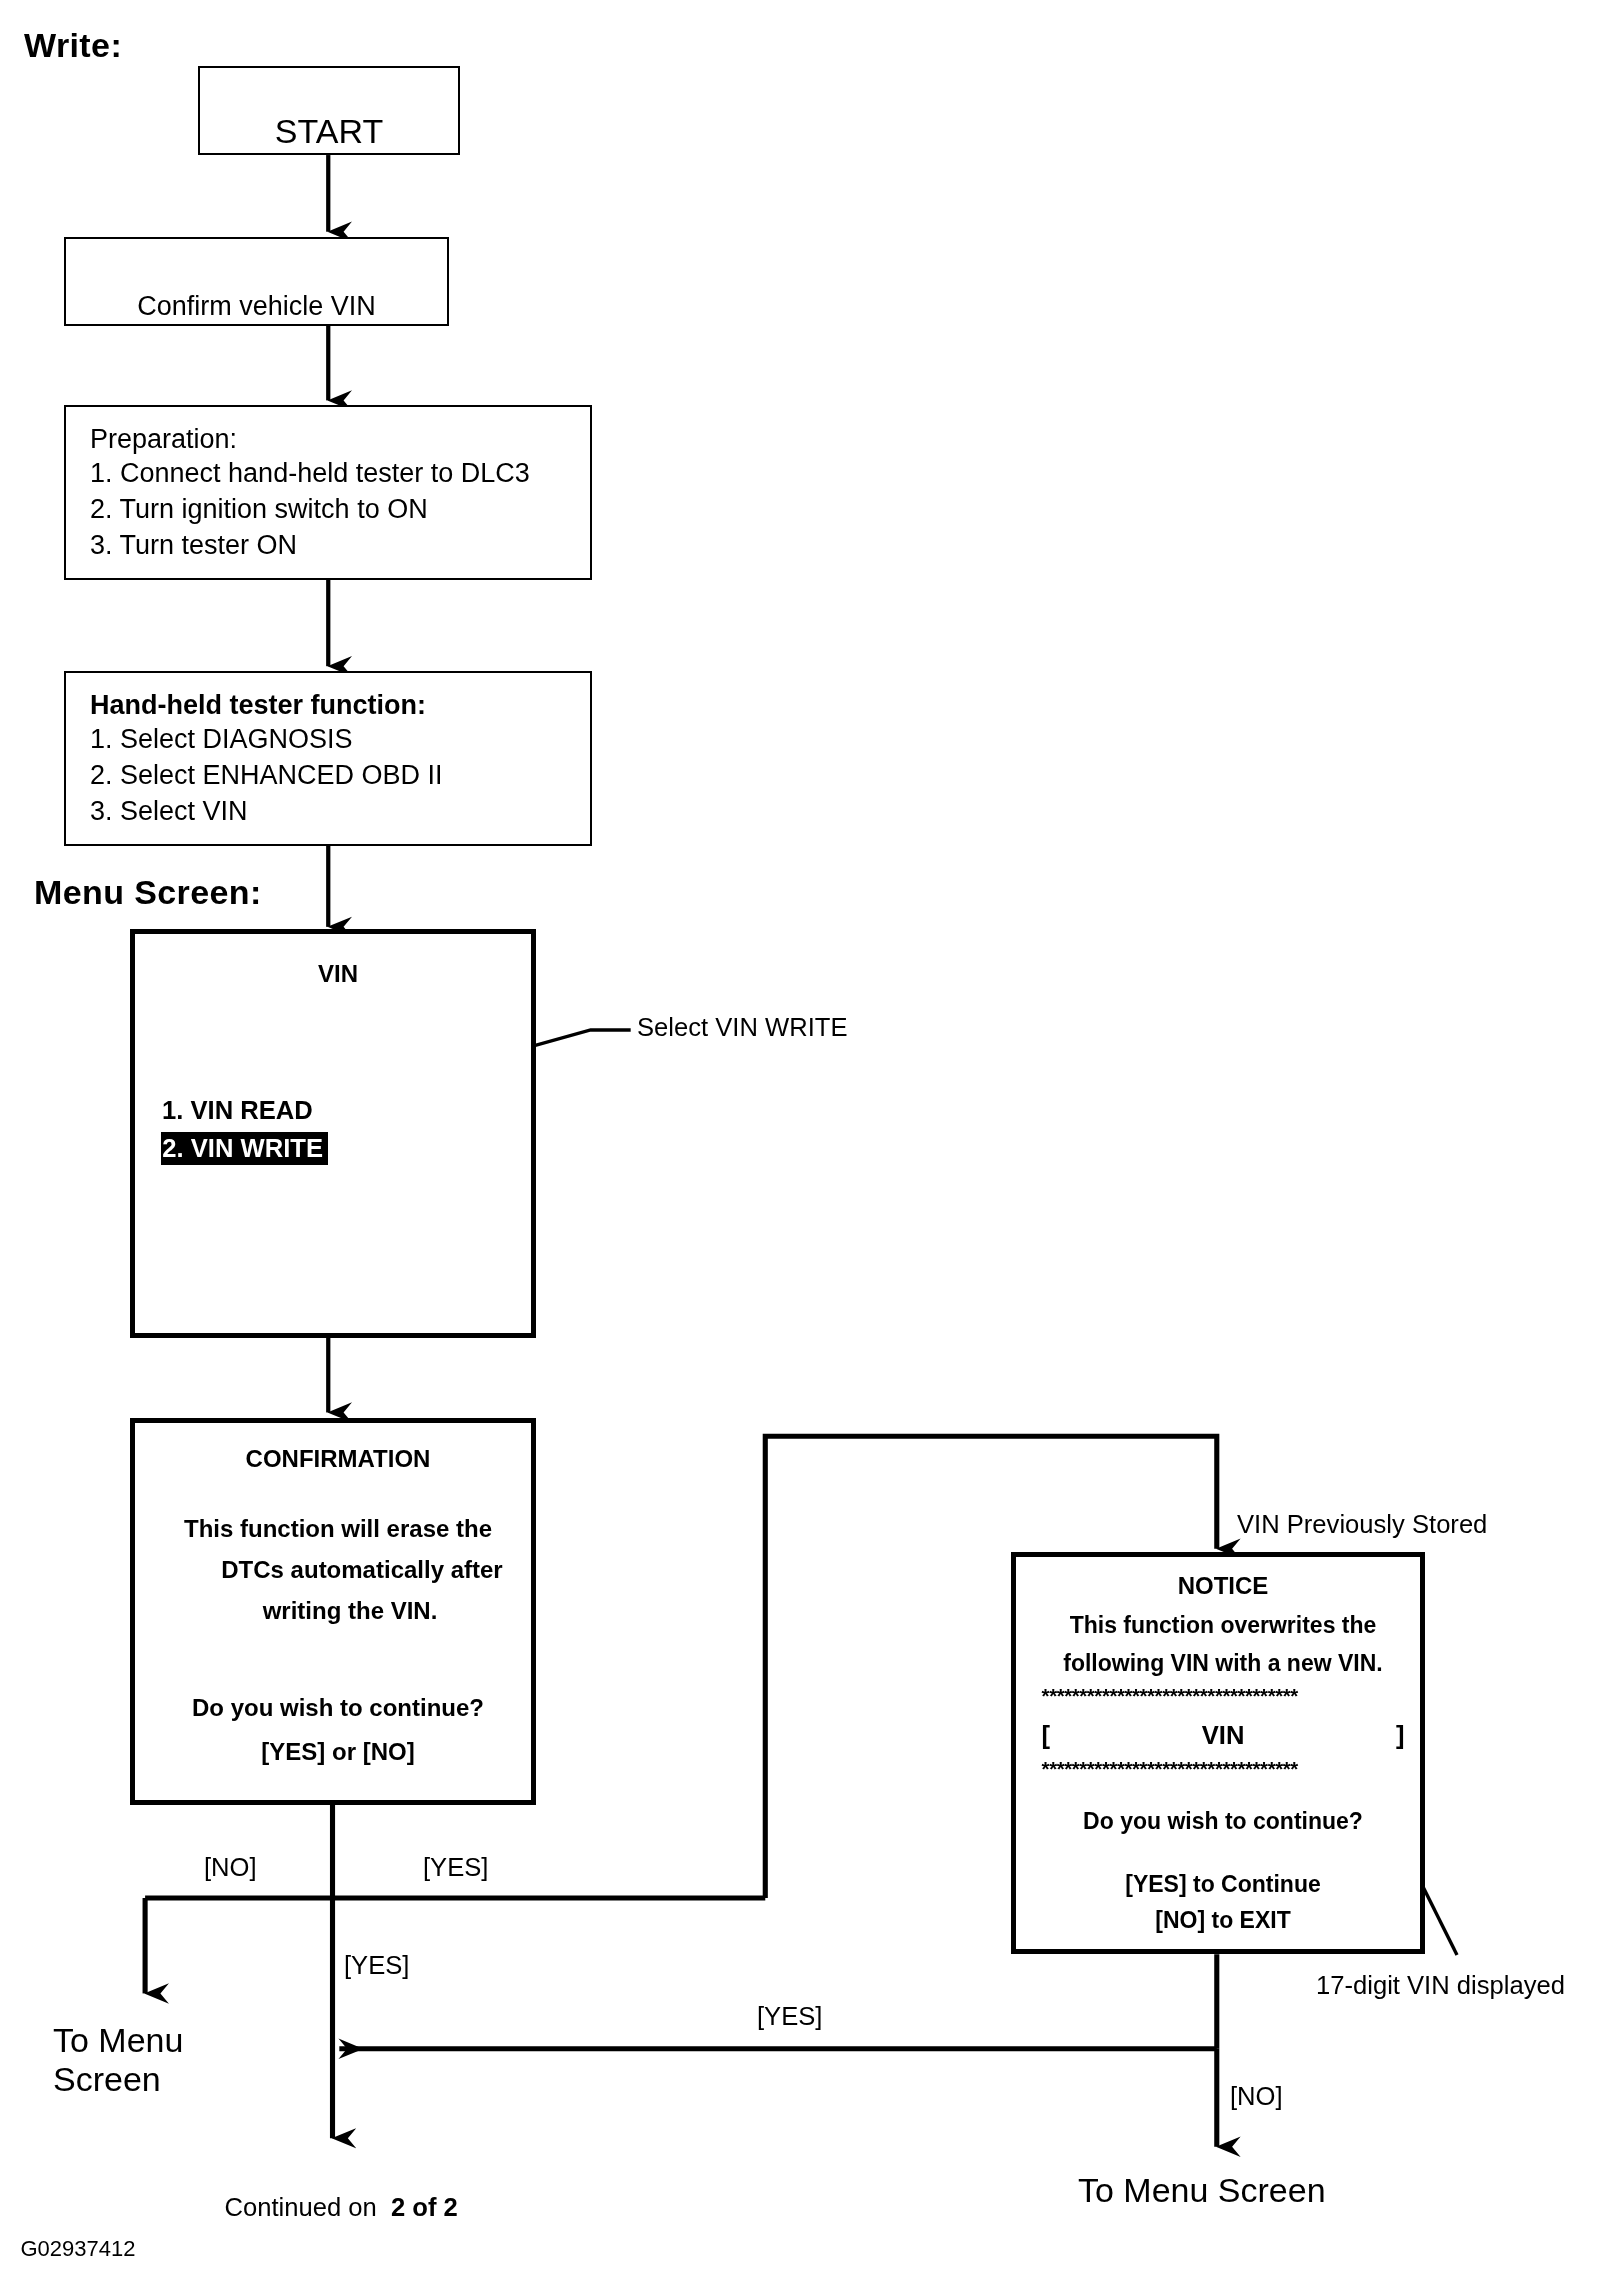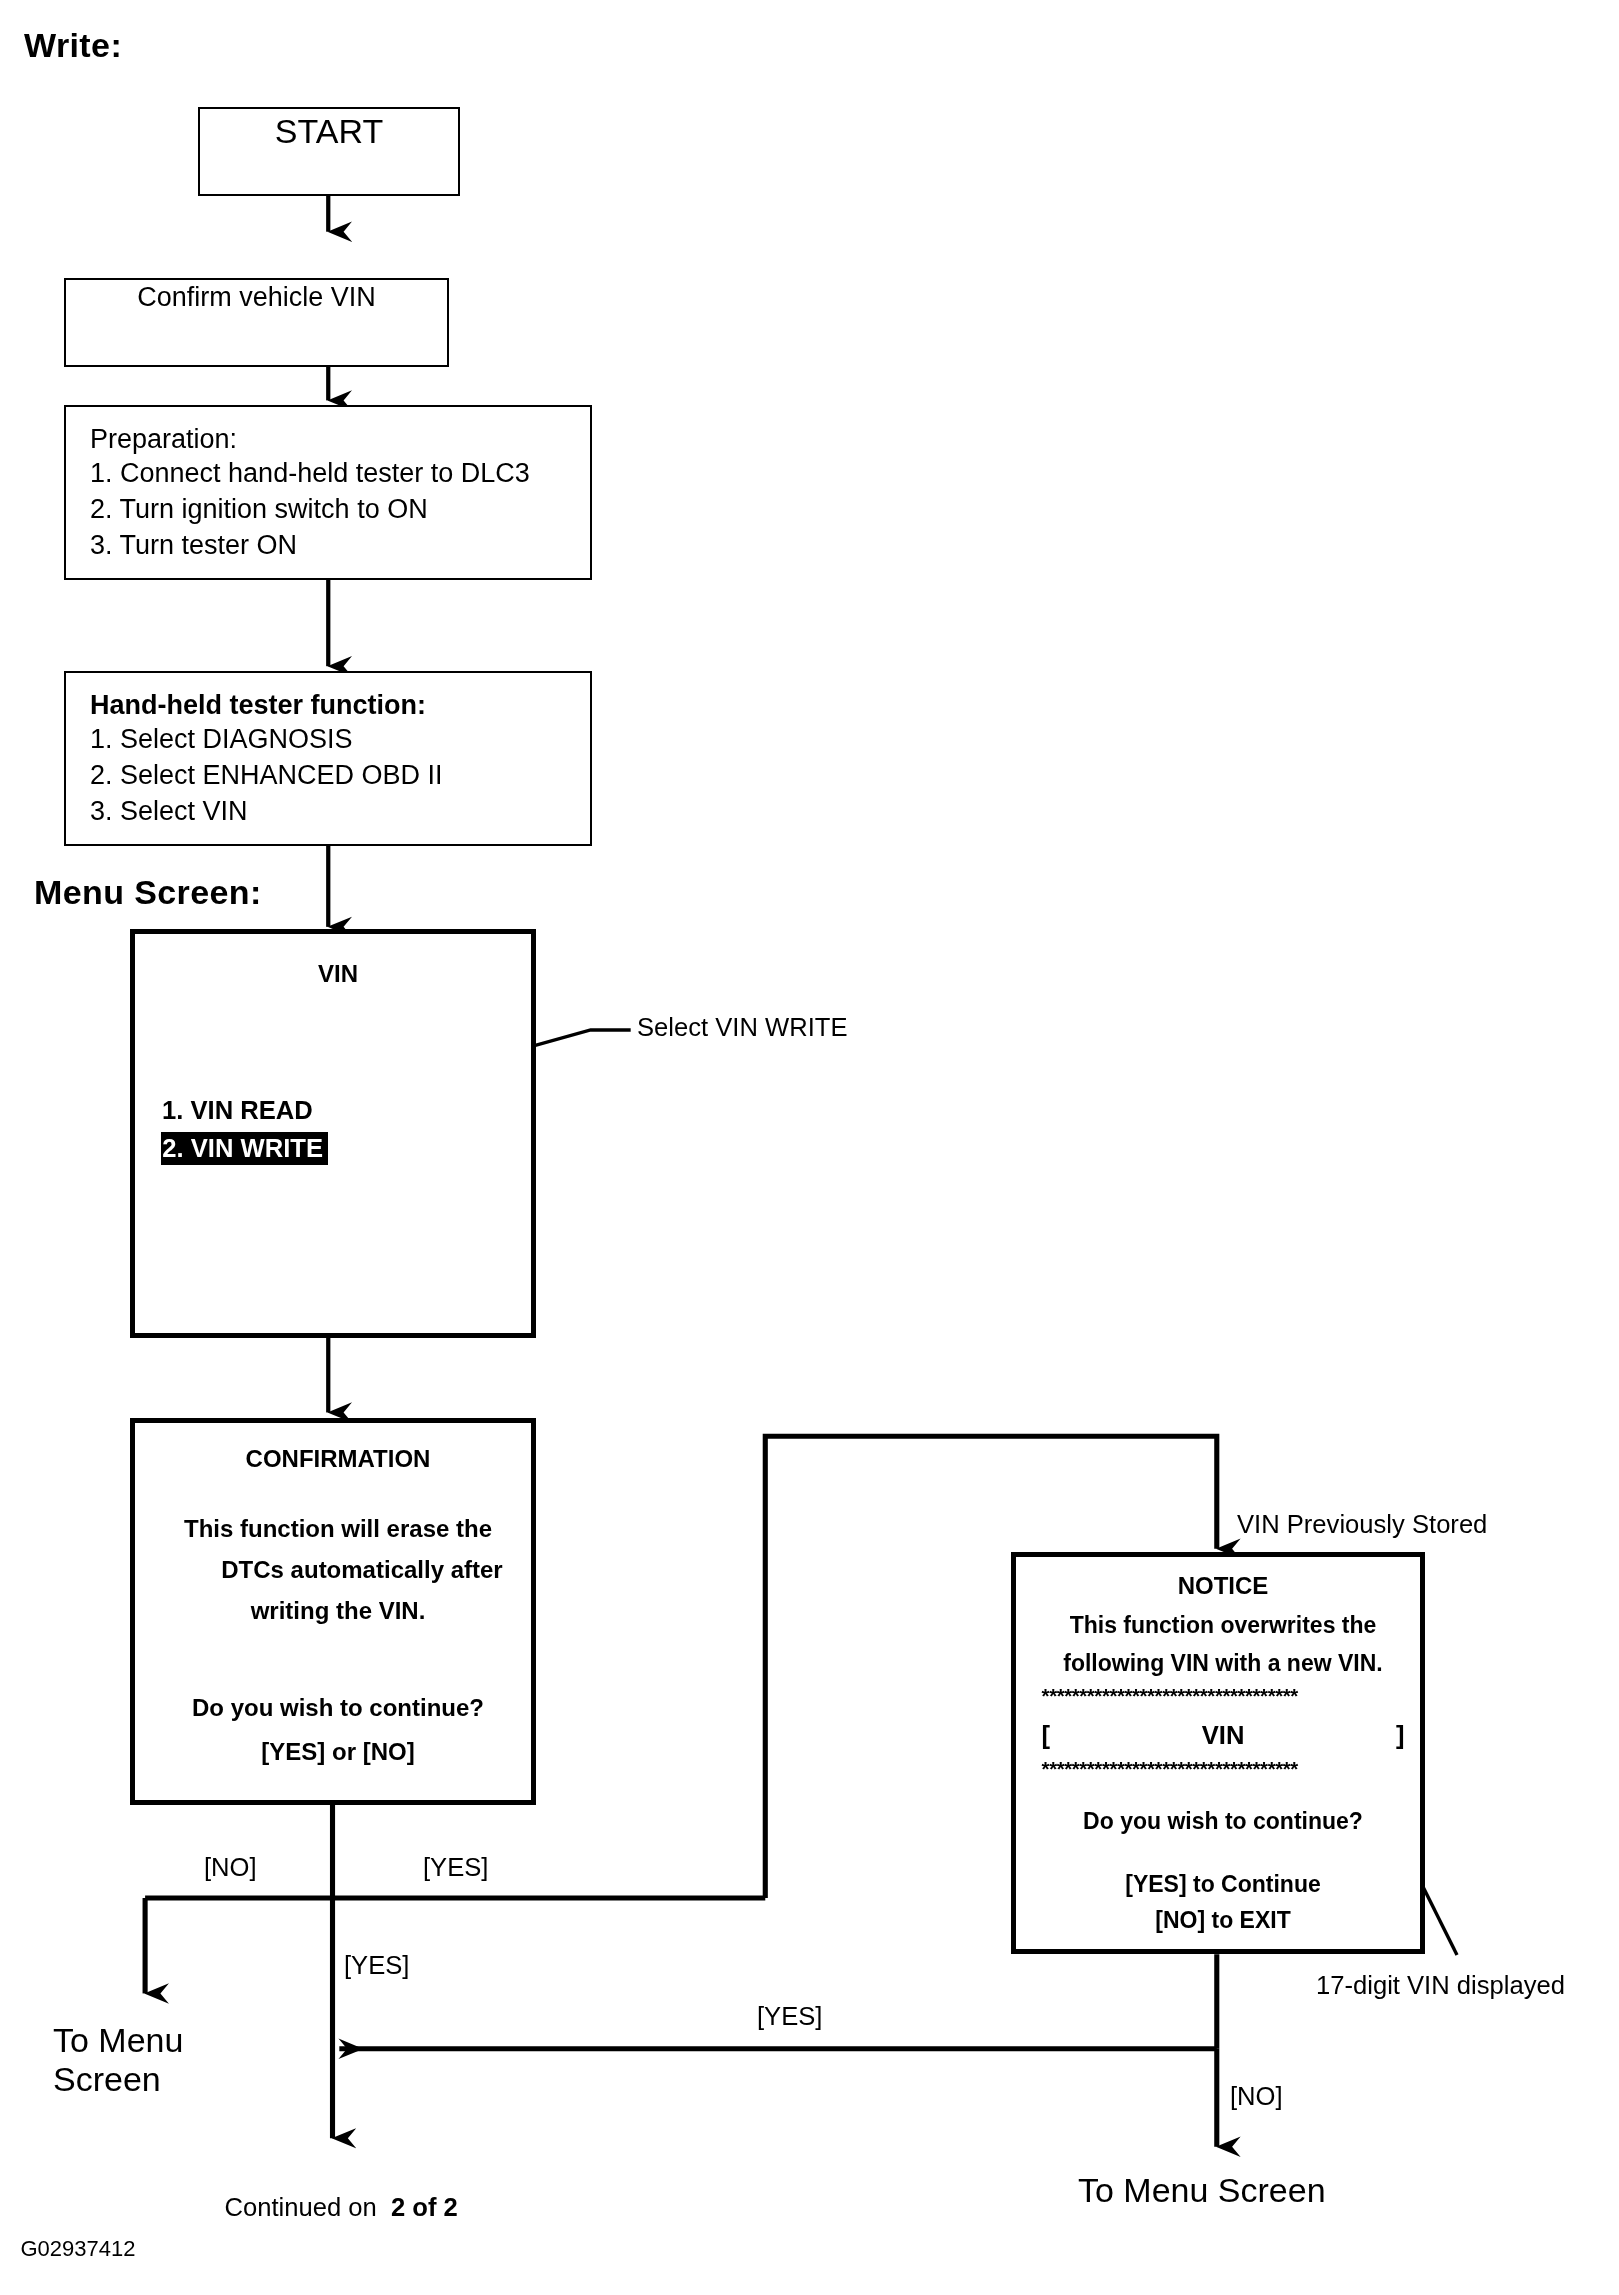--- a/index.html
+++ b/index.html
@@ -41,24 +41,23 @@
   .box {
     position: absolute;
     box-sizing: border-box;
     background: #ffffff;
     border: 2.6px solid #000000;
   }
   .box.thick { border-width: 5.1px; }
 
   .box-center {
     display: flex;
-    align-items: flex-start;
+    align-items: flex-end;
     justify-content: center;
     text-align: center;
-    margin-top: 41px;
   }
 
   .txt-plain {
     font-size: 27px;
     line-height: 1.30;
     white-space: pre;
   }
   .txt-list {
     font-size: 27px;
     line-height: 1.32;
@@ -219,21 +218,21 @@
     </div>
   </div>
 
   <div class="abs callout" style="left:637px; top:1013px;">Select VIN WRITE</div>
 
   <div class="box thick" style="left:130px; top:1418px; width:406px; height:387px;">
     <div class="abs screen-title" style="left:0; top:22px; width:406px;">CONFIRMATION</div>
 
     <div class="abs screen-body" style="left:0; top:85px; width:406px;">This function will erase the</div>
     <div class="abs screen-body" style="left:0; top:126px; width:406px;padding-left:24px;">DTCs automatically after</div>
-    <div class="abs screen-body" style="left:0; top:167px; width:406px;text-align:center;">writing the VIN.</div>
+    <div class="abs screen-body" style="left:12px; top:167px; width:406px;text-align:center;">writing the VIN.</div>
 
     <div class="abs screen-body" style="left:0; top:264px; width:406px;">Do you wish to continue?</div>
     <div class="abs screen-body" style="left:0; top:308px; width:406px;">[YES] or [NO]</div>
   </div>
 
   <div class="box thick" style="left:1011px; top:1552px; width:414px; height:402px;">
     <div class="abs screen-title" style="left:0; top:15.3px; width:414px;">NOTICE</div>
 
     <div class="abs screen-body-tight" style="left:0; top:51px; width:414px;">This function overwrites the</div>
     <div class="abs screen-body-tight" style="left:0; top:89px; width:414px;">following VIN with a new VIN.</div>

